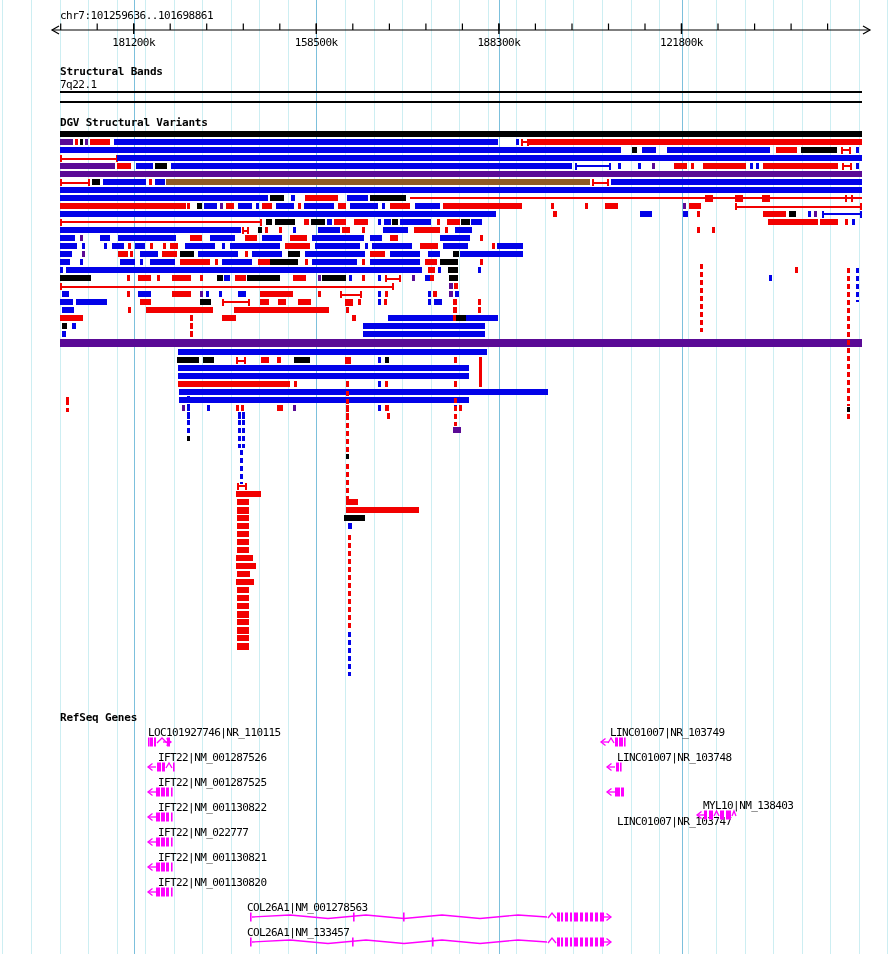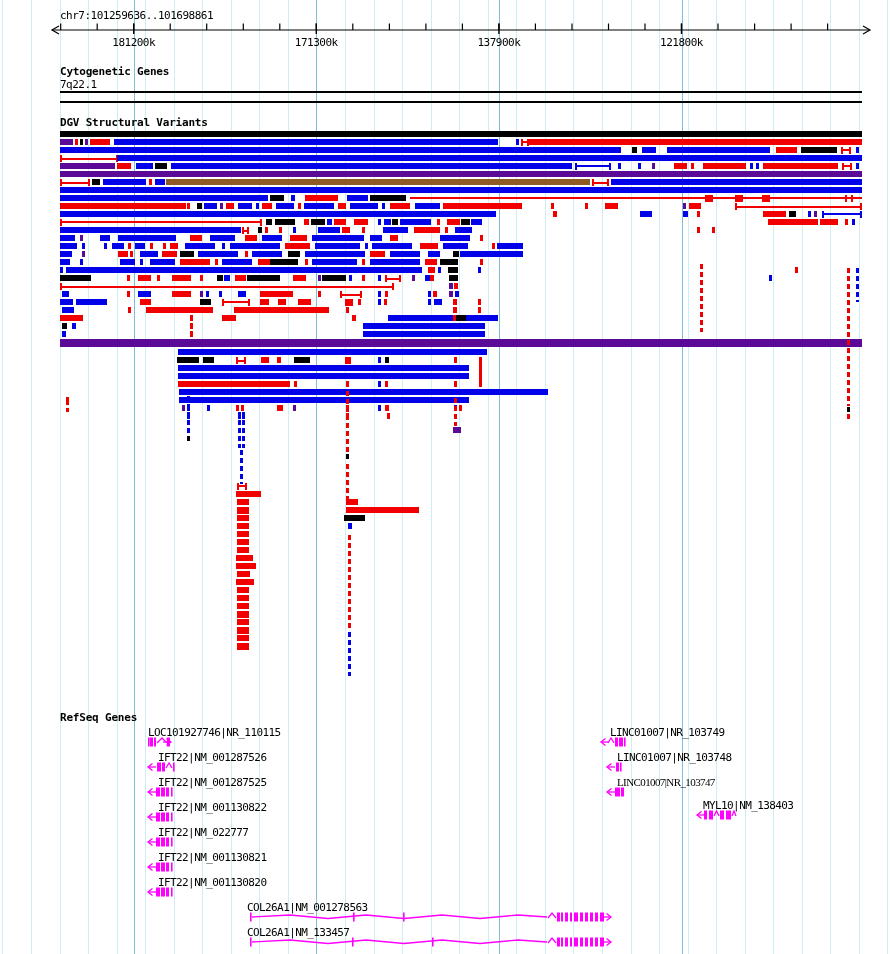--- a/index.html
+++ b/index.html
@@ -87,26 +87,26 @@
       <line x1="754.6" y1="23.5" x2="754.6" y2="30" stroke="#000" stroke-width="1.2"></line>
       <line x1="791.1" y1="23.5" x2="791.1" y2="30" stroke="#000" stroke-width="1.2"></line>
       <line x1="827.6" y1="23.5" x2="827.6" y2="30" stroke="#000" stroke-width="1.2"></line>
       <line x1="133.7" y1="23.5" x2="133.7" y2="34" stroke="#000" stroke-width="1.4"></line>
       <line x1="316.3" y1="23.5" x2="316.3" y2="34" stroke="#000" stroke-width="1.4"></line>
       <line x1="498.9" y1="23.5" x2="498.9" y2="34" stroke="#000" stroke-width="1.4"></line>
       <line x1="681.5" y1="23.5" x2="681.5" y2="34" stroke="#000" stroke-width="1.4"></line>
     </svg>
   <div id="ruler-labels">
       <div class="ticklabel" style="left: 133.7px; top: 36px;">181200k</div>
-      <div class="ticklabel" style="left: 316.3px; top: 36px;">171300k</div>
-      <div class="ticklabel" style="left: 498.9px; top: 36px;">137900k</div>
+      <div class="ticklabel" style="left: 316.3px; top: 36px;">158500k</div>
+      <div class="ticklabel" style="left: 498.9px; top: 36px;">188300k</div>
       <div class="ticklabel" style="left: 681.5px; top: 36px;">121800k</div>
     </div>
 
-  <div class="hdr bold" style="left:60px;top:66px;">Cytogenetic Genes</div>
+  <div class="hdr bold" style="left:60px;top:66px;">Structural Bands</div>
   <div class="hdr" style="left:60px;top:79px;">7q22.1</div>
   <div class="bandrect" style="left:60px;top:91px;width:802px;height:8px;"></div>
 
   <div class="hdr bold" style="left:60px;top:117px;">DGV Structural Variants</div>
   <div id="dgv-track">
       <div class="seg" style="left: 60px; width: 802px; top: 131px; height: 6px; background: rgb(0, 0, 0);"></div>
       <div class="seg" style="left: 60px; width: 13px; top: 139px; height: 6px; background: rgb(90, 10, 150);"></div>
       <div class="seg" style="left: 75px; width: 3px; top: 139px; height: 6px; background: rgb(242, 0, 0);"></div>
       <div class="seg" style="left: 80px; width: 3px; top: 139px; height: 6px; background: rgb(0, 0, 0);"></div>
       <div class="seg" style="left: 85px; width: 3px; top: 139px; height: 6px; background: rgb(90, 10, 150);"></div>
@@ -482,21 +482,21 @@
       <div class="glabel" style="left: 158px; top: 752px;">IFT22|NM_001287526</div>
       <div class="glabel" style="left: 158px; top: 777px;">IFT22|NM_001287525</div>
       <div class="glabel" style="left: 158px; top: 802px;">IFT22|NM_001130822</div>
       <div class="glabel" style="left: 158px; top: 827px;">IFT22|NM_022777</div>
       <div class="glabel" style="left: 158px; top: 852px;">IFT22|NM_001130821</div>
       <div class="glabel" style="left: 158px; top: 877px;">IFT22|NM_001130820</div>
       <div class="glabel" style="left: 247px; top: 902px;">COL26A1|NM_001278563</div>
       <div class="glabel" style="left: 247px; top: 927px;">COL26A1|NM_133457</div>
       <div class="glabel" style="left: 610px; top: 727px;">LINC01007|NR_103749</div>
       <div class="glabel" style="left: 617px; top: 752px;">LINC01007|NR_103748</div>
-      <div class="glabel" style="left: 617px; top: 777px; font-family: Liberation Serif, serif;">LINC01007|NR_103747</div>
+      <div class="glabel" style="left: 617px; top: 816px;">LINC01007|NR_103747</div>
       <div class="glabel" style="left: 703px; top: 800px;">MYL10|NM_138403</div>
     </div>
   <svg id="genes-svg" width="890" height="254" style="top:700px;">
       <g>
         <rect x="148" y="37.5" width="1.6" height="9" fill="#ff00ff"></rect>
         <rect x="150" y="37.5" width="3" height="9" fill="#ff00ff"></rect>
         <rect x="154" y="37.5" width="2" height="9" fill="#ff00ff"></rect>
         <polyline points="157,43 162,38 167,43" fill="none" stroke="#ff00ff" stroke-width="1.3"></polyline>
         <rect x="167" y="37.5" width="3" height="9" fill="#ff00ff"></rect>
         <line x1="163" y1="42" x2="171" y2="42" stroke="#ff00ff" stroke-width="1.3"></line>

